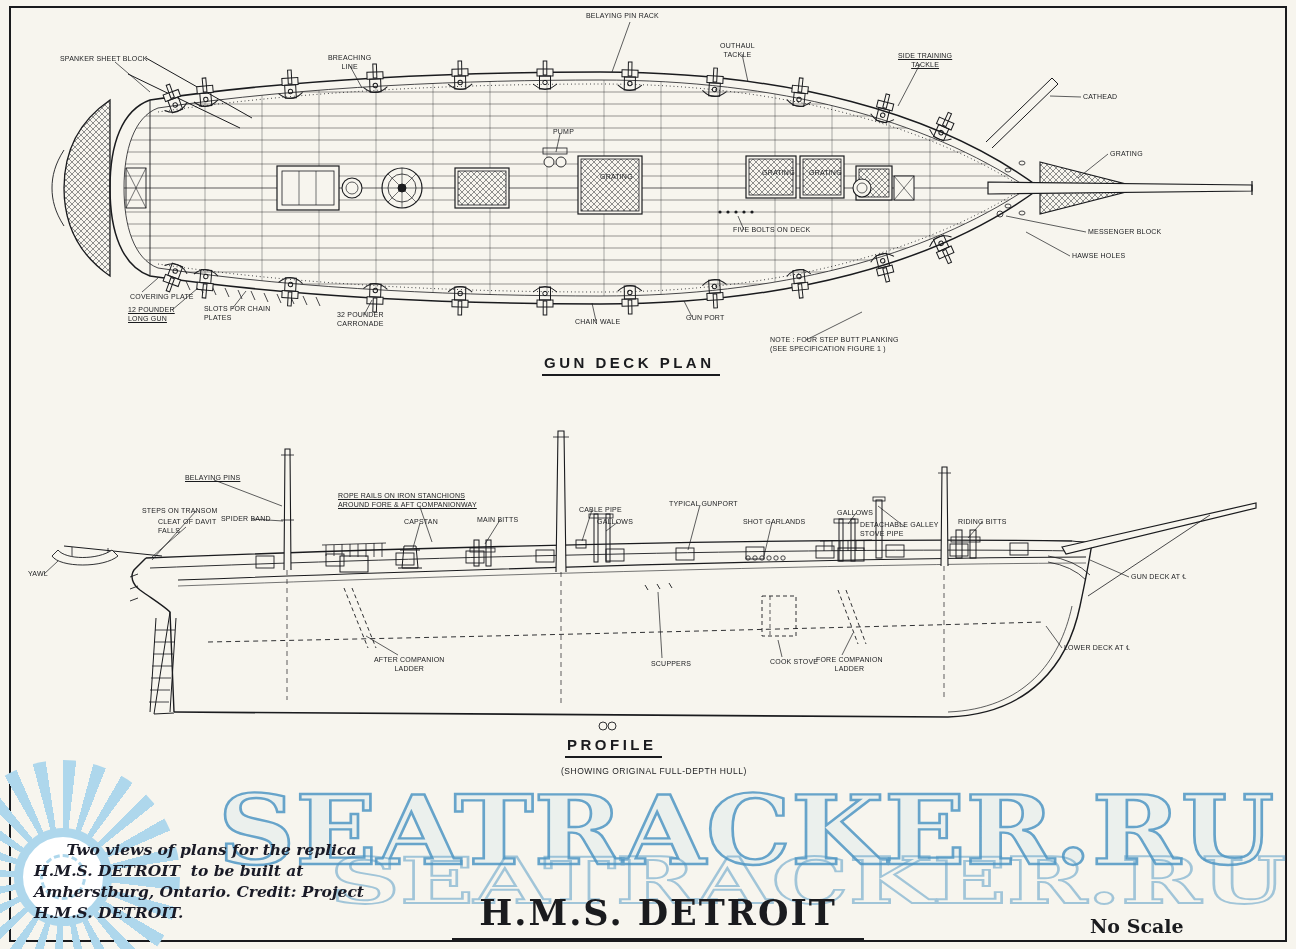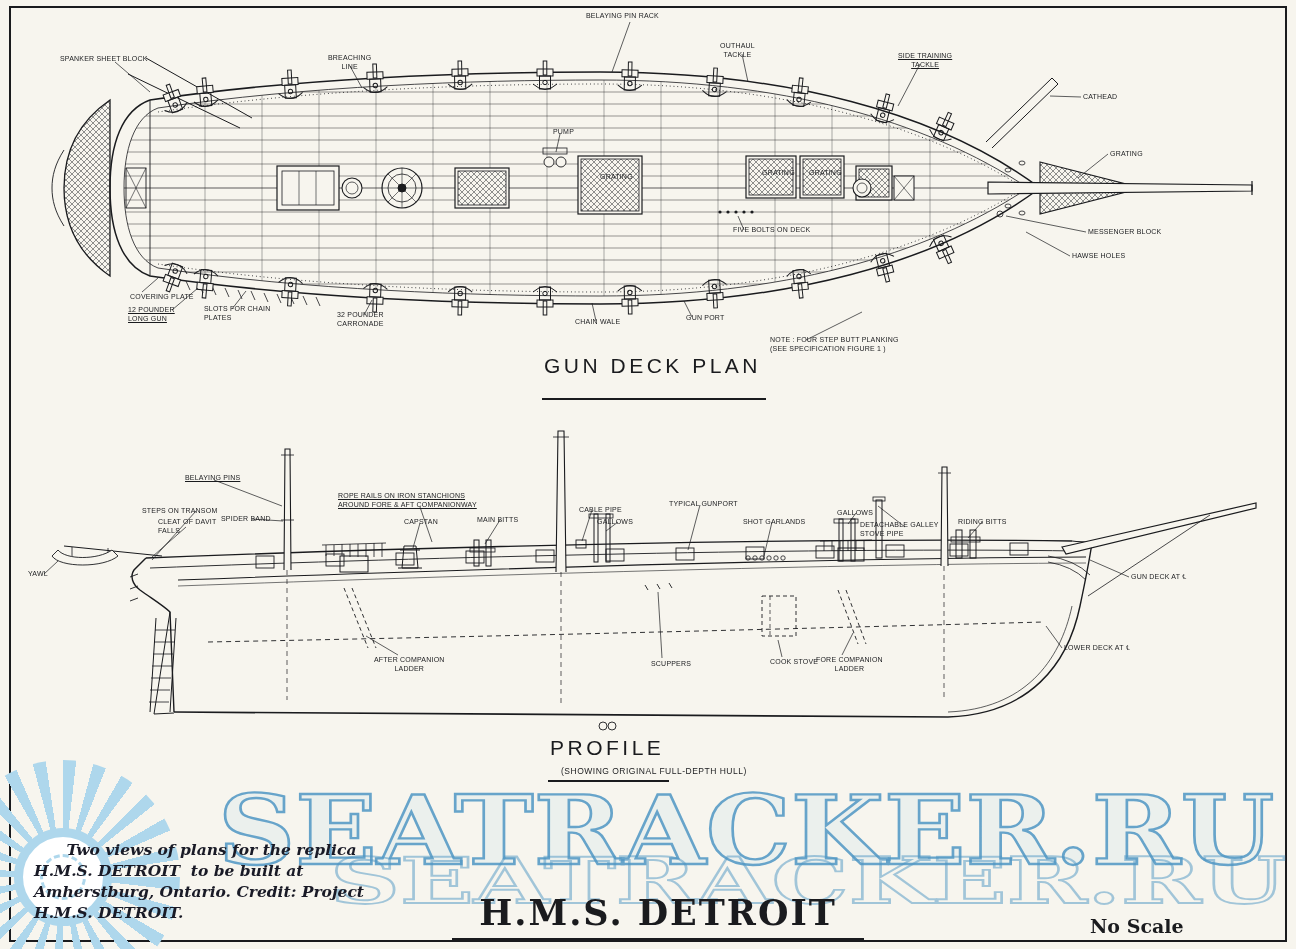--- a/index.html
+++ b/index.html
@@ -9,23 +9,23 @@
     font-family:"Liberation Sans",sans-serif;color:var(--ink,#1a1b1e);
   }
   .frame{position:absolute;left:9px;top:6px;right:9px;bottom:7px;
     border:2px solid var(--ink,#1a1b1e);z-index:0;}
   .drawing{position:absolute;left:0;top:0;z-index:1;}
   .labels{position:absolute;left:0;top:0;width:1296px;height:949px;z-index:2;pointer-events:none;}
   .plan-label{position:absolute;font-size:7px;line-height:1.25;letter-spacing:.2px;
     white-space:pre;color:var(--ink,#1a1b1e);}
   .plan-label.u{text-decoration:underline;}
   .plan-label.c{text-align:center;}
-  .sheet-title{position:absolute;z-index:2;font-weight:400;font-size:21px;
+  .sheet-title{position:absolute;z-index:2;font-weight:700;font-size:15px;
     letter-spacing:3.5px;border-bottom:2.2px solid var(--ink,#1a1b1e);
-    padding:0 5px 20px 2px;white-space:nowrap;}
+    padding:0 5px 3px 2px;white-space:nowrap;}
   .sheet-subtitle{position:absolute;z-index:2;font-size:8.5px;letter-spacing:.5px;white-space:nowrap;}
   .watermark{position:absolute;left:0;top:0;width:1296px;height:949px;z-index:3;pointer-events:none;}
   .wm-burst{position:absolute;left:-54px;top:760px;width:234px;height:234px;border-radius:50%;
     background:repeating-conic-gradient(var(--logo,#aed7ec) 0deg 6.5deg, transparent 6.5deg 15deg);}
   .wm-burst-core{position:absolute;left:14px;top:828px;width:98px;height:98px;border-radius:50%;
     background:#fff;border:9px solid var(--logo,#aed7ec);box-sizing:border-box;}
   .wm-burst-inner{position:absolute;left:40px;top:854px;width:46px;height:46px;border-radius:50%;
     border:3px dashed var(--logo,#aed7ec);box-sizing:border-box;}
   .footer{position:absolute;left:0;top:0;width:1296px;height:949px;z-index:4;pointer-events:none;}
   .caption{position:absolute;left:34px;top:839px;width:336px;
@@ -310,21 +310,21 @@
     <div class="plan-label" style="left: 1064px; top: 644px;">LOWER DECK AT ℄</div>
     <div class="plan-label c" style="left: 374px; top: 656px;">AFTER COMPANION
 LADDER</div>
     <div class="plan-label" style="left: 651px; top: 660px;">SCUPPERS</div>
     <div class="plan-label" style="left: 770px; top: 658px;">COOK STOVE</div>
     <div class="plan-label c" style="left: 816px; top: 656px;">FORE COMPANION
 LADDER</div>
   </div>
 
 <div class="sheet-title" style="left:542px;top:354px;">GUN DECK PLAN</div>
-<div class="sheet-title" style="left:548px;top:736px;">PROFILE</div>
+<div class="sheet-title" style="left:565px;top:736px;">PROFILE</div>
 <div class="sheet-subtitle" style="left:533px;top:766px;padding-left:28px;">(SHOWING ORIGINAL FULL-DEPTH HULL)</div>
 
 <div class="watermark">
   <div class="wm-burst"></div>
   <div class="wm-burst-core"></div>
   <div class="wm-burst-inner"></div>
   <svg width="1296" height="949" viewBox="0 0 1296 949" style="position:absolute;left:0;top:0;">
     <text x="218" y="864" textLength="1056" lengthAdjust="spacingAndGlyphs" font-family="DejaVu Serif, serif" font-weight="bold" font-size="96" fill="rgba(140,195,228,0.14)" stroke="#4e96c4" stroke-width="2.4" opacity="0.85">SEATRACKER.RU</text>
     <text x="330" y="903" textLength="956" lengthAdjust="spacingAndGlyphs" font-family="DejaVu Serif, serif" font-weight="bold" font-size="64" fill="none" stroke="#4e96c4" stroke-width="1.8" opacity="0.5">SEATRACKER.RU</text>
   </svg>

